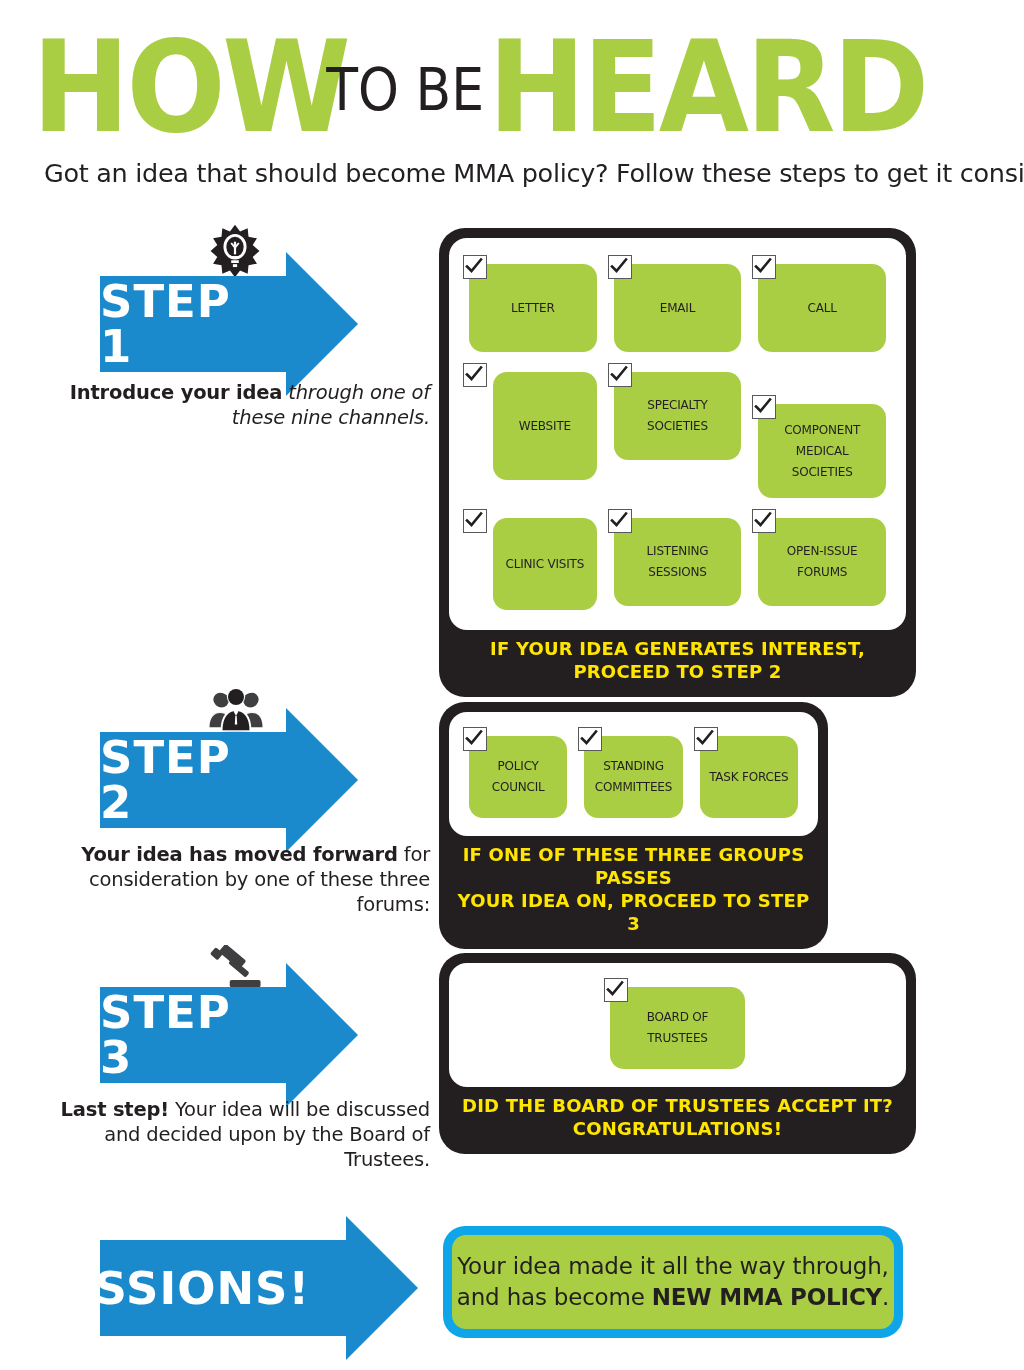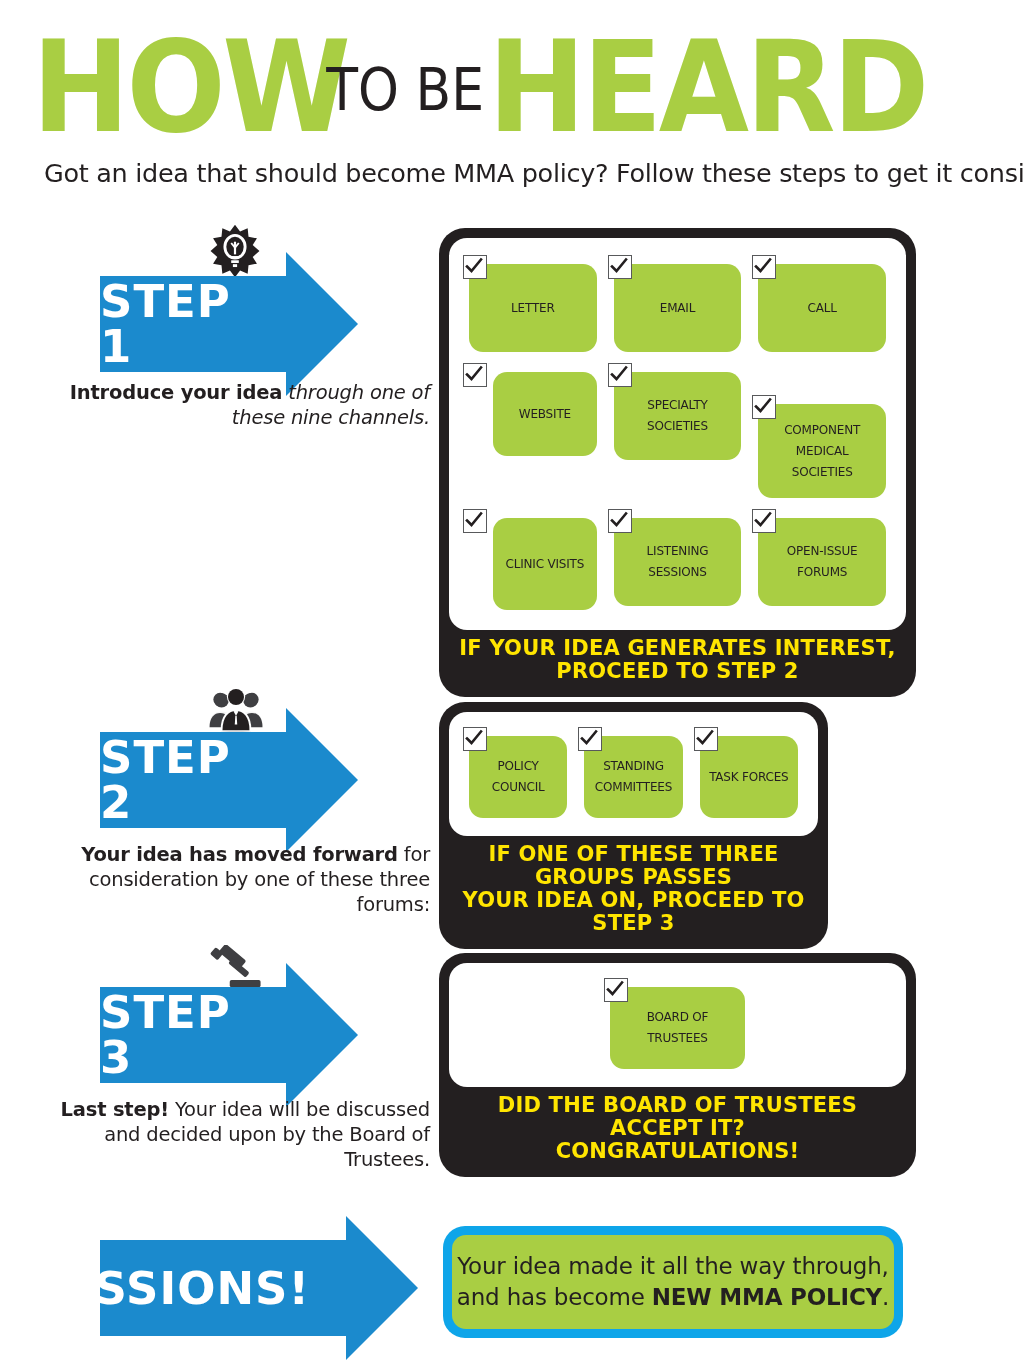--- a/index.html
+++ b/index.html
@@ -143,21 +143,21 @@
     border-radius: 18px;
     box-sizing: border-box;
     width: 100%;
     overflow: hidden;
   }
   .panel-footer {
     text-align: center;
     color: #FFE500;
     font-family: "DejaVu Sans", sans-serif;
     font-weight: bold;
-    font-size: 21px;
+    font-size: 18px;
     line-height: 23px;
     letter-spacing: 0.2px;
     padding: 7px 6px 4px 6px;
   }
 
   
   .grid {
     display: grid;
     box-sizing: border-box;
   }
@@ -292,21 +292,21 @@
             <div class="checkbox">
                 <svg width="20" height="20" viewBox="0 0 20 20">
                   <path d="M3 10.5 L7.5 15 L17 3.5" stroke="#231F20" stroke-width="2.6" fill="none" stroke-linecap="square"></path>
                 </svg>
               </div>
             <div class="tile">
                 <span class="tile-label">CALL</span>
               </div>
           </div>
 
-          <div class="tile-wrap" style="height:84px;padding-left:24px;">
+          <div class="tile-wrap" style="height:108px;padding-left:24px;">
             <div class="checkbox">
                 <svg width="20" height="20" viewBox="0 0 20 20">
                   <path d="M3 10.5 L7.5 15 L17 3.5" stroke="#231F20" stroke-width="2.6" fill="none" stroke-linecap="square"></path>
                 </svg>
               </div>
             <div class="tile">
                 <span class="tile-label">WEBSITE</span>
               </div>
           </div>
 

